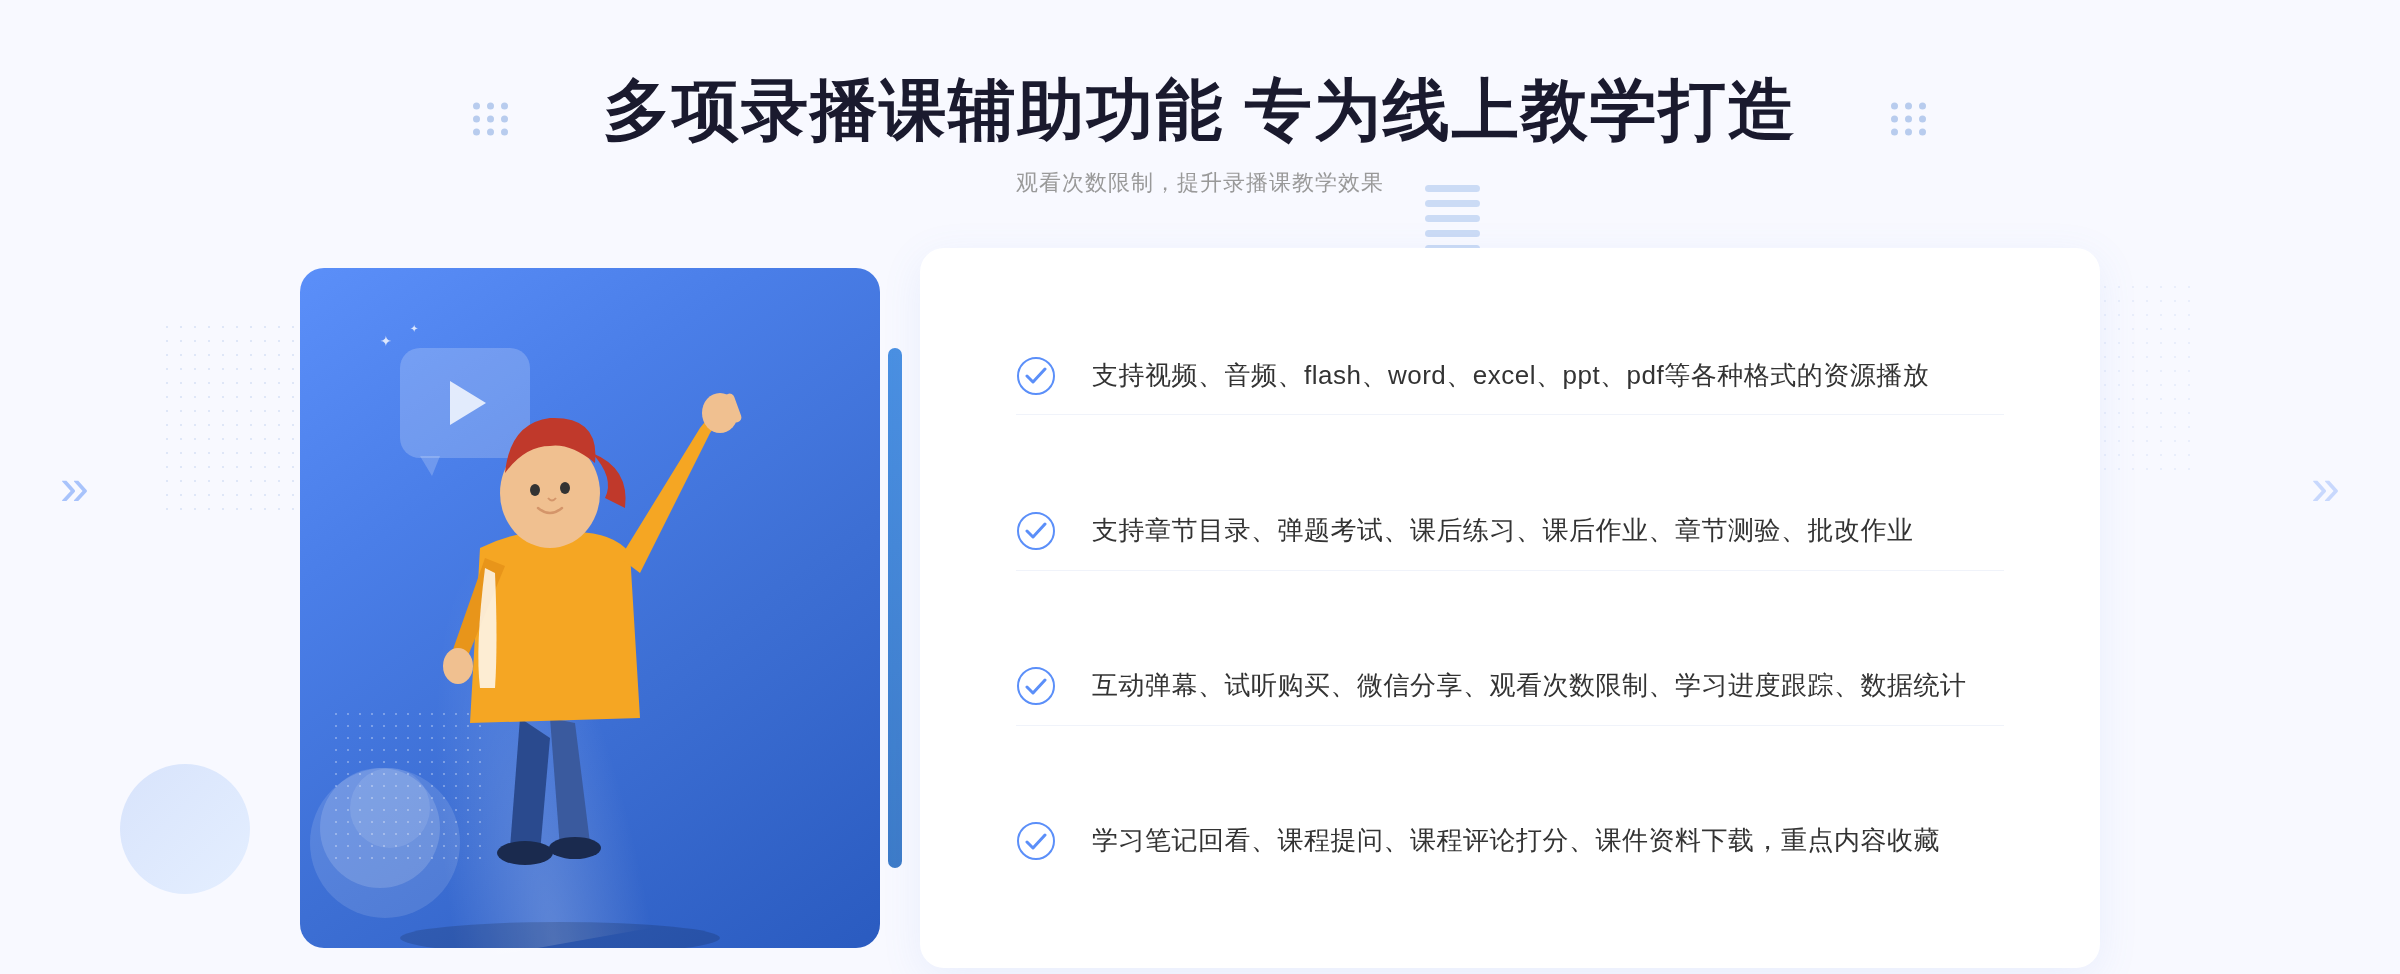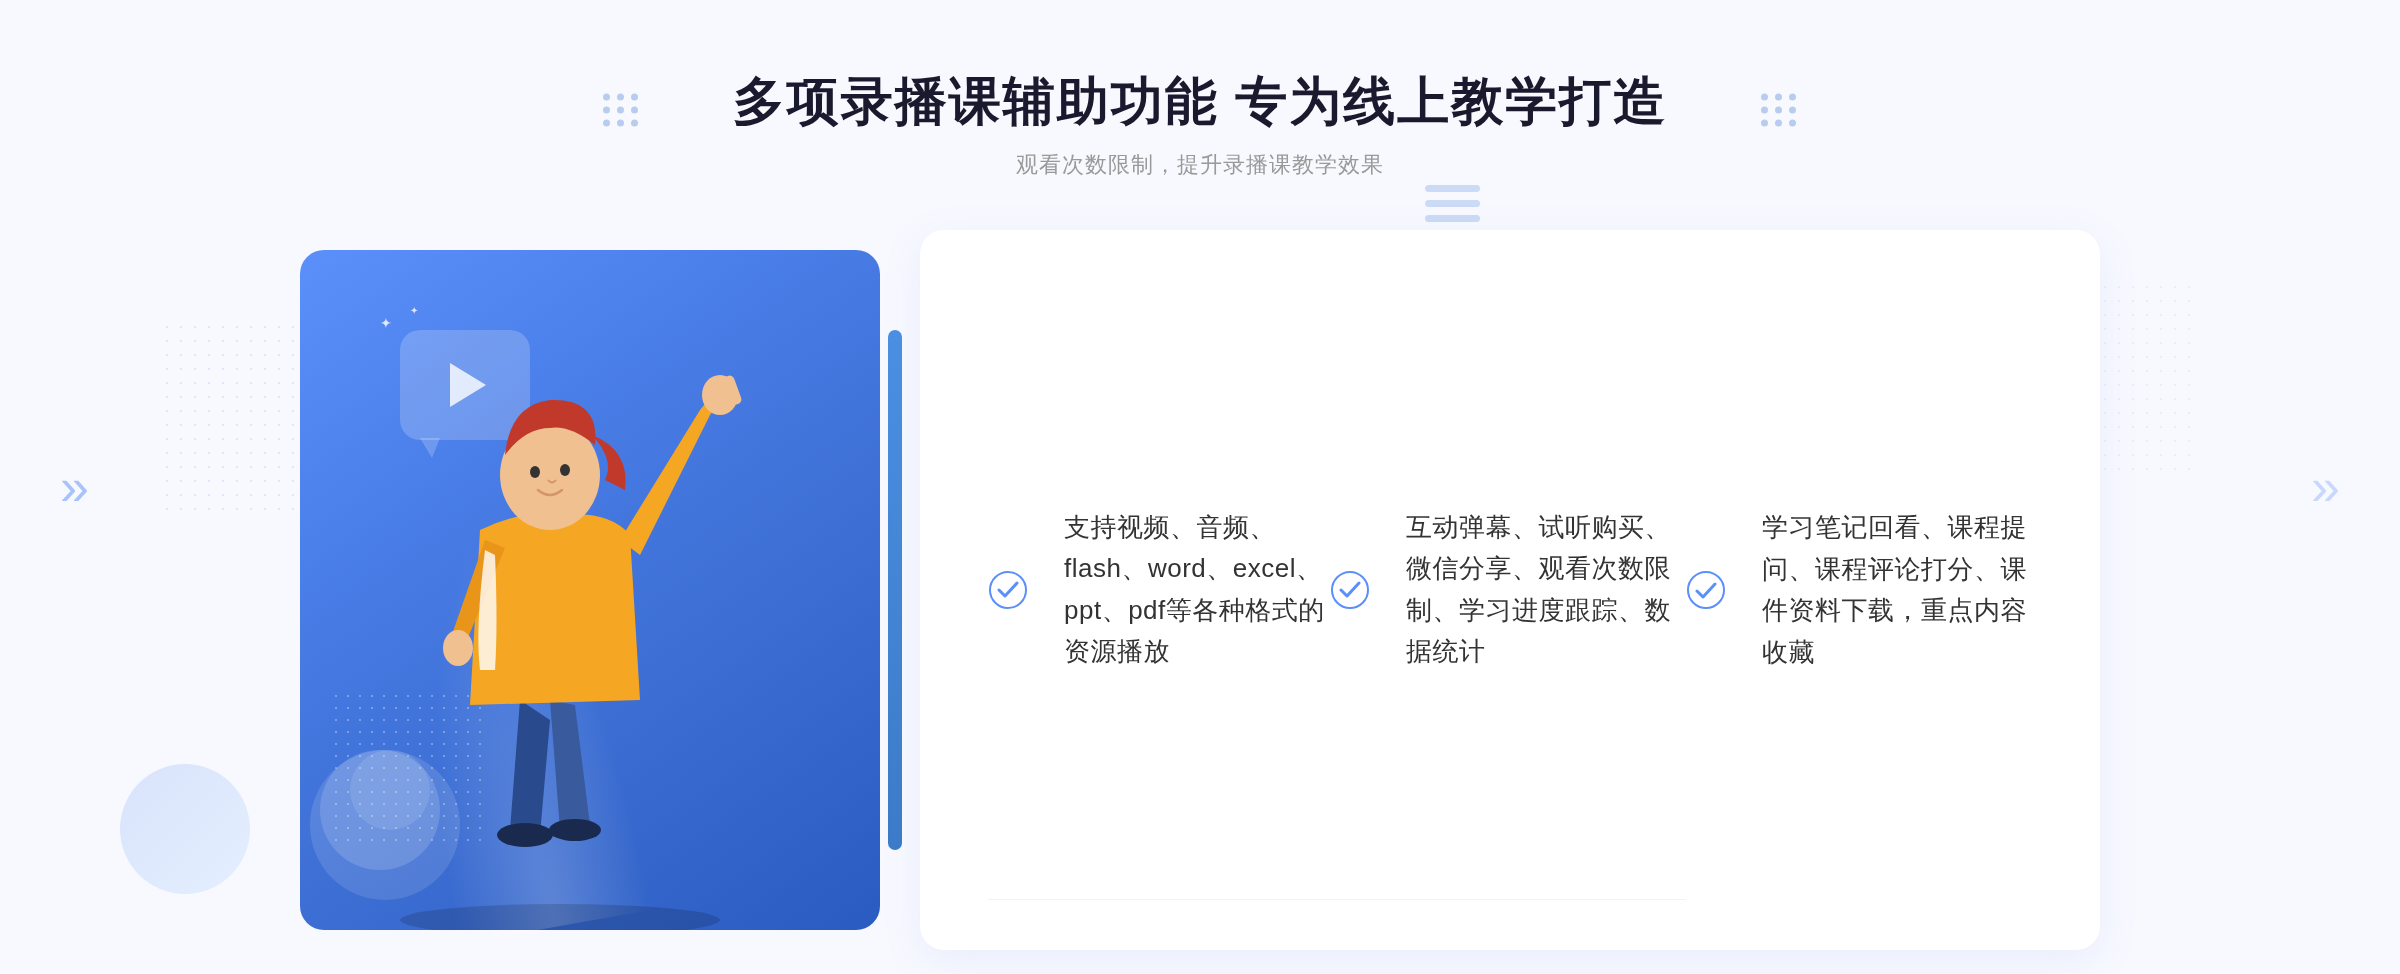--- a/index.html
+++ b/index.html
@@ -60,21 +60,21 @@
 
     
     .header-section {
       text-align: center;
       padding-top: 70px;
       margin-bottom: 50px;
       position: relative;
     }
 
     .main-title {
-      font-size: 52px;
+      font-size: 67px;
       font-weight: 700;
       color: #1a1a2e;
       letter-spacing: 2px;
       line-height: 1.2;
       margin-bottom: 18px;
     }
 
     .sub-title {
       font-size: 22px;
       color: #999;
@@ -199,22 +199,23 @@
       color: rgba(255,255,255,0.8);
       font-size: 18px;
     }
 
     
     .right-panel {
       flex: 1;
       background: white;
       border-radius: 24px 24px 24px 24px;
       margin-left: 40px;
-      padding: 50px 68px;
-      display: flex;
+      padding: 50px 96px;
+      display: flex;
+      flex-direction: column;
       justify-content: space-around;
       box-shadow: 0 10px 40px rgba(100, 140, 230, 0.1);
       position: relative;
       z-index: 2;
     }
 
     
     .feature-item {
       display: flex;
       align-items: center;
@@ -394,20 +395,30 @@
         <div class="check-icon">
           <div class="check-circle">
             <svg width="22" height="17" viewBox="0 0 22 17">
               <polyline points="2,9 8,15 20,2" stroke="#5b8ff9" stroke-width="3" fill="none" stroke-linecap="round" stroke-linejoin="round"></polyline>
             </svg>
           </div>
         </div>
         <span class="feature-text">支持视频、音频、flash、word、excel、ppt、pdf等各种格式的资源播放</span>
       </div>
 
+      <div class="feature-item">
+        <div class="check-icon">
+          <div class="check-circle">
+            <svg width="22" height="17" viewBox="0 0 22 17">
+              <polyline points="2,9 8,15 20,2" stroke="#5b8ff9" stroke-width="3" fill="none" stroke-linecap="round" stroke-linejoin="round"></polyline>
+            </svg>
+          </div>
+        </div>
+        <span class="feature-text">支持章节目录、弹题考试、课后练习、课后作业、章节测验、批改作业</span>
+      </div>
 
       <div class="feature-item">
         <div class="check-icon">
           <div class="check-circle">
             <svg width="22" height="17" viewBox="0 0 22 17">
               <polyline points="2,9 8,15 20,2" stroke="#5b8ff9" stroke-width="3" fill="none" stroke-linecap="round" stroke-linejoin="round"></polyline>
             </svg>
           </div>
         </div>
         <span class="feature-text">互动弹幕、试听购买、微信分享、观看次数限制、学习进度跟踪、数据统计</span>

